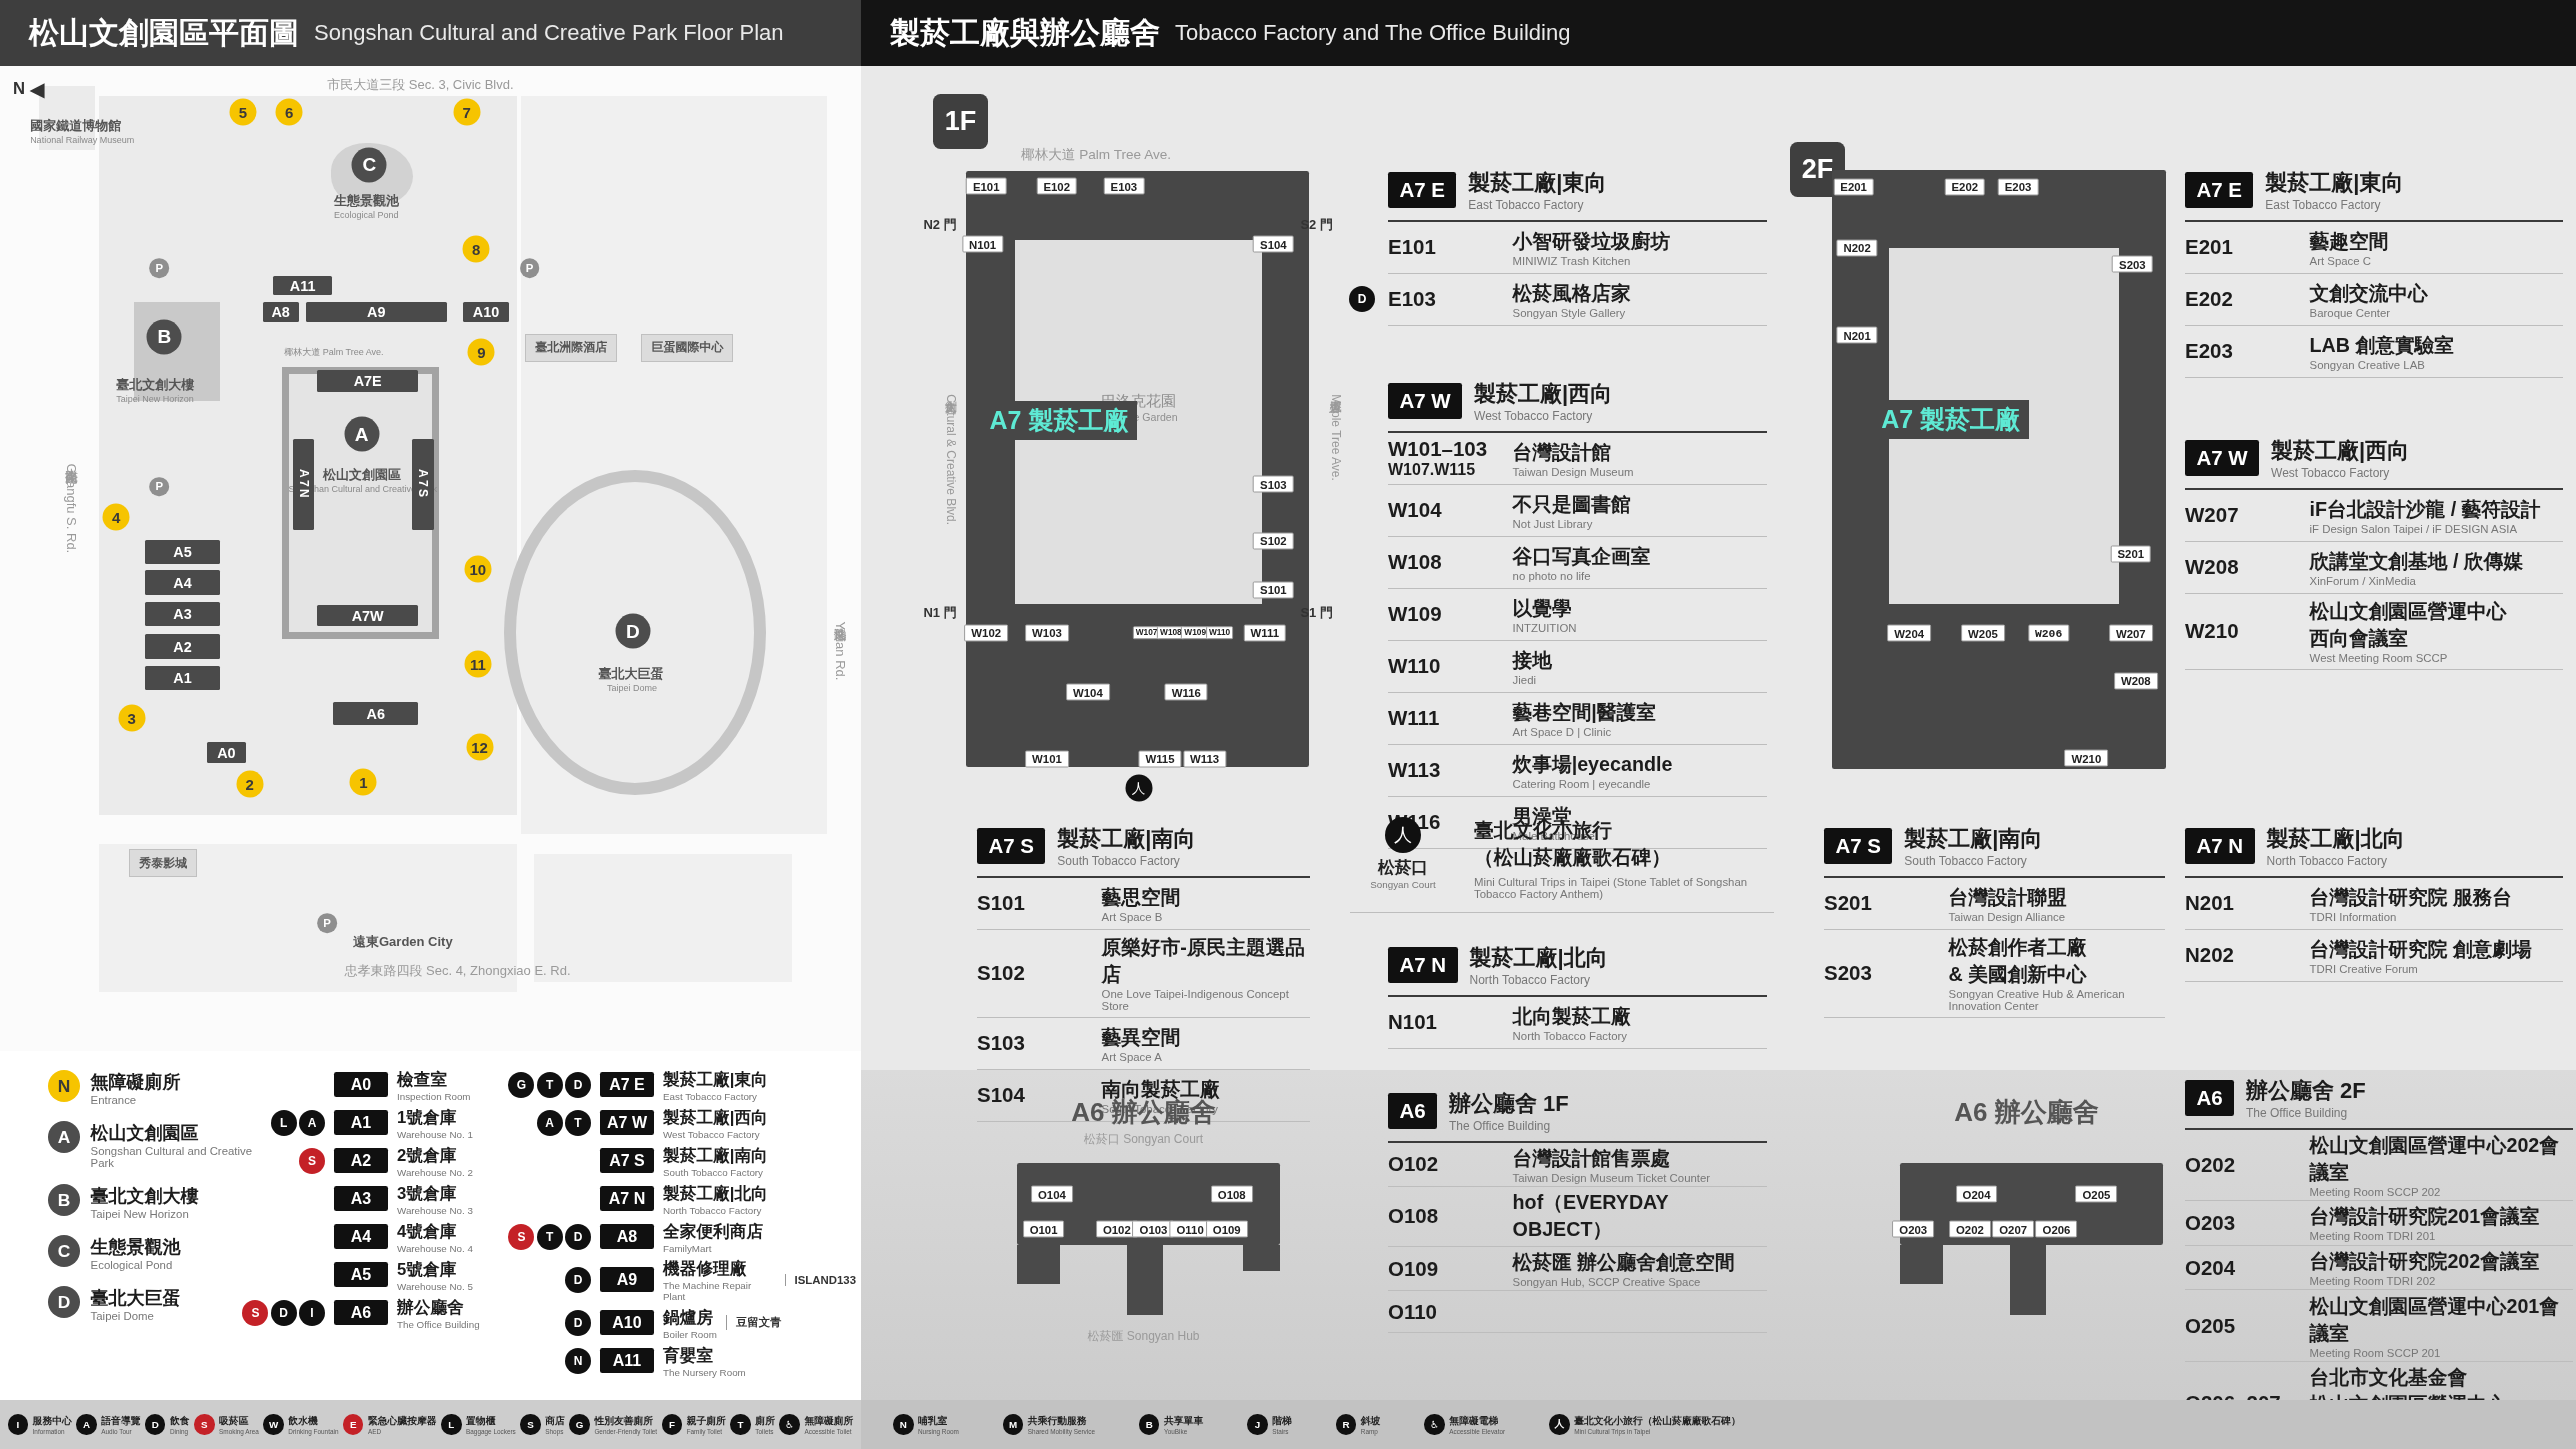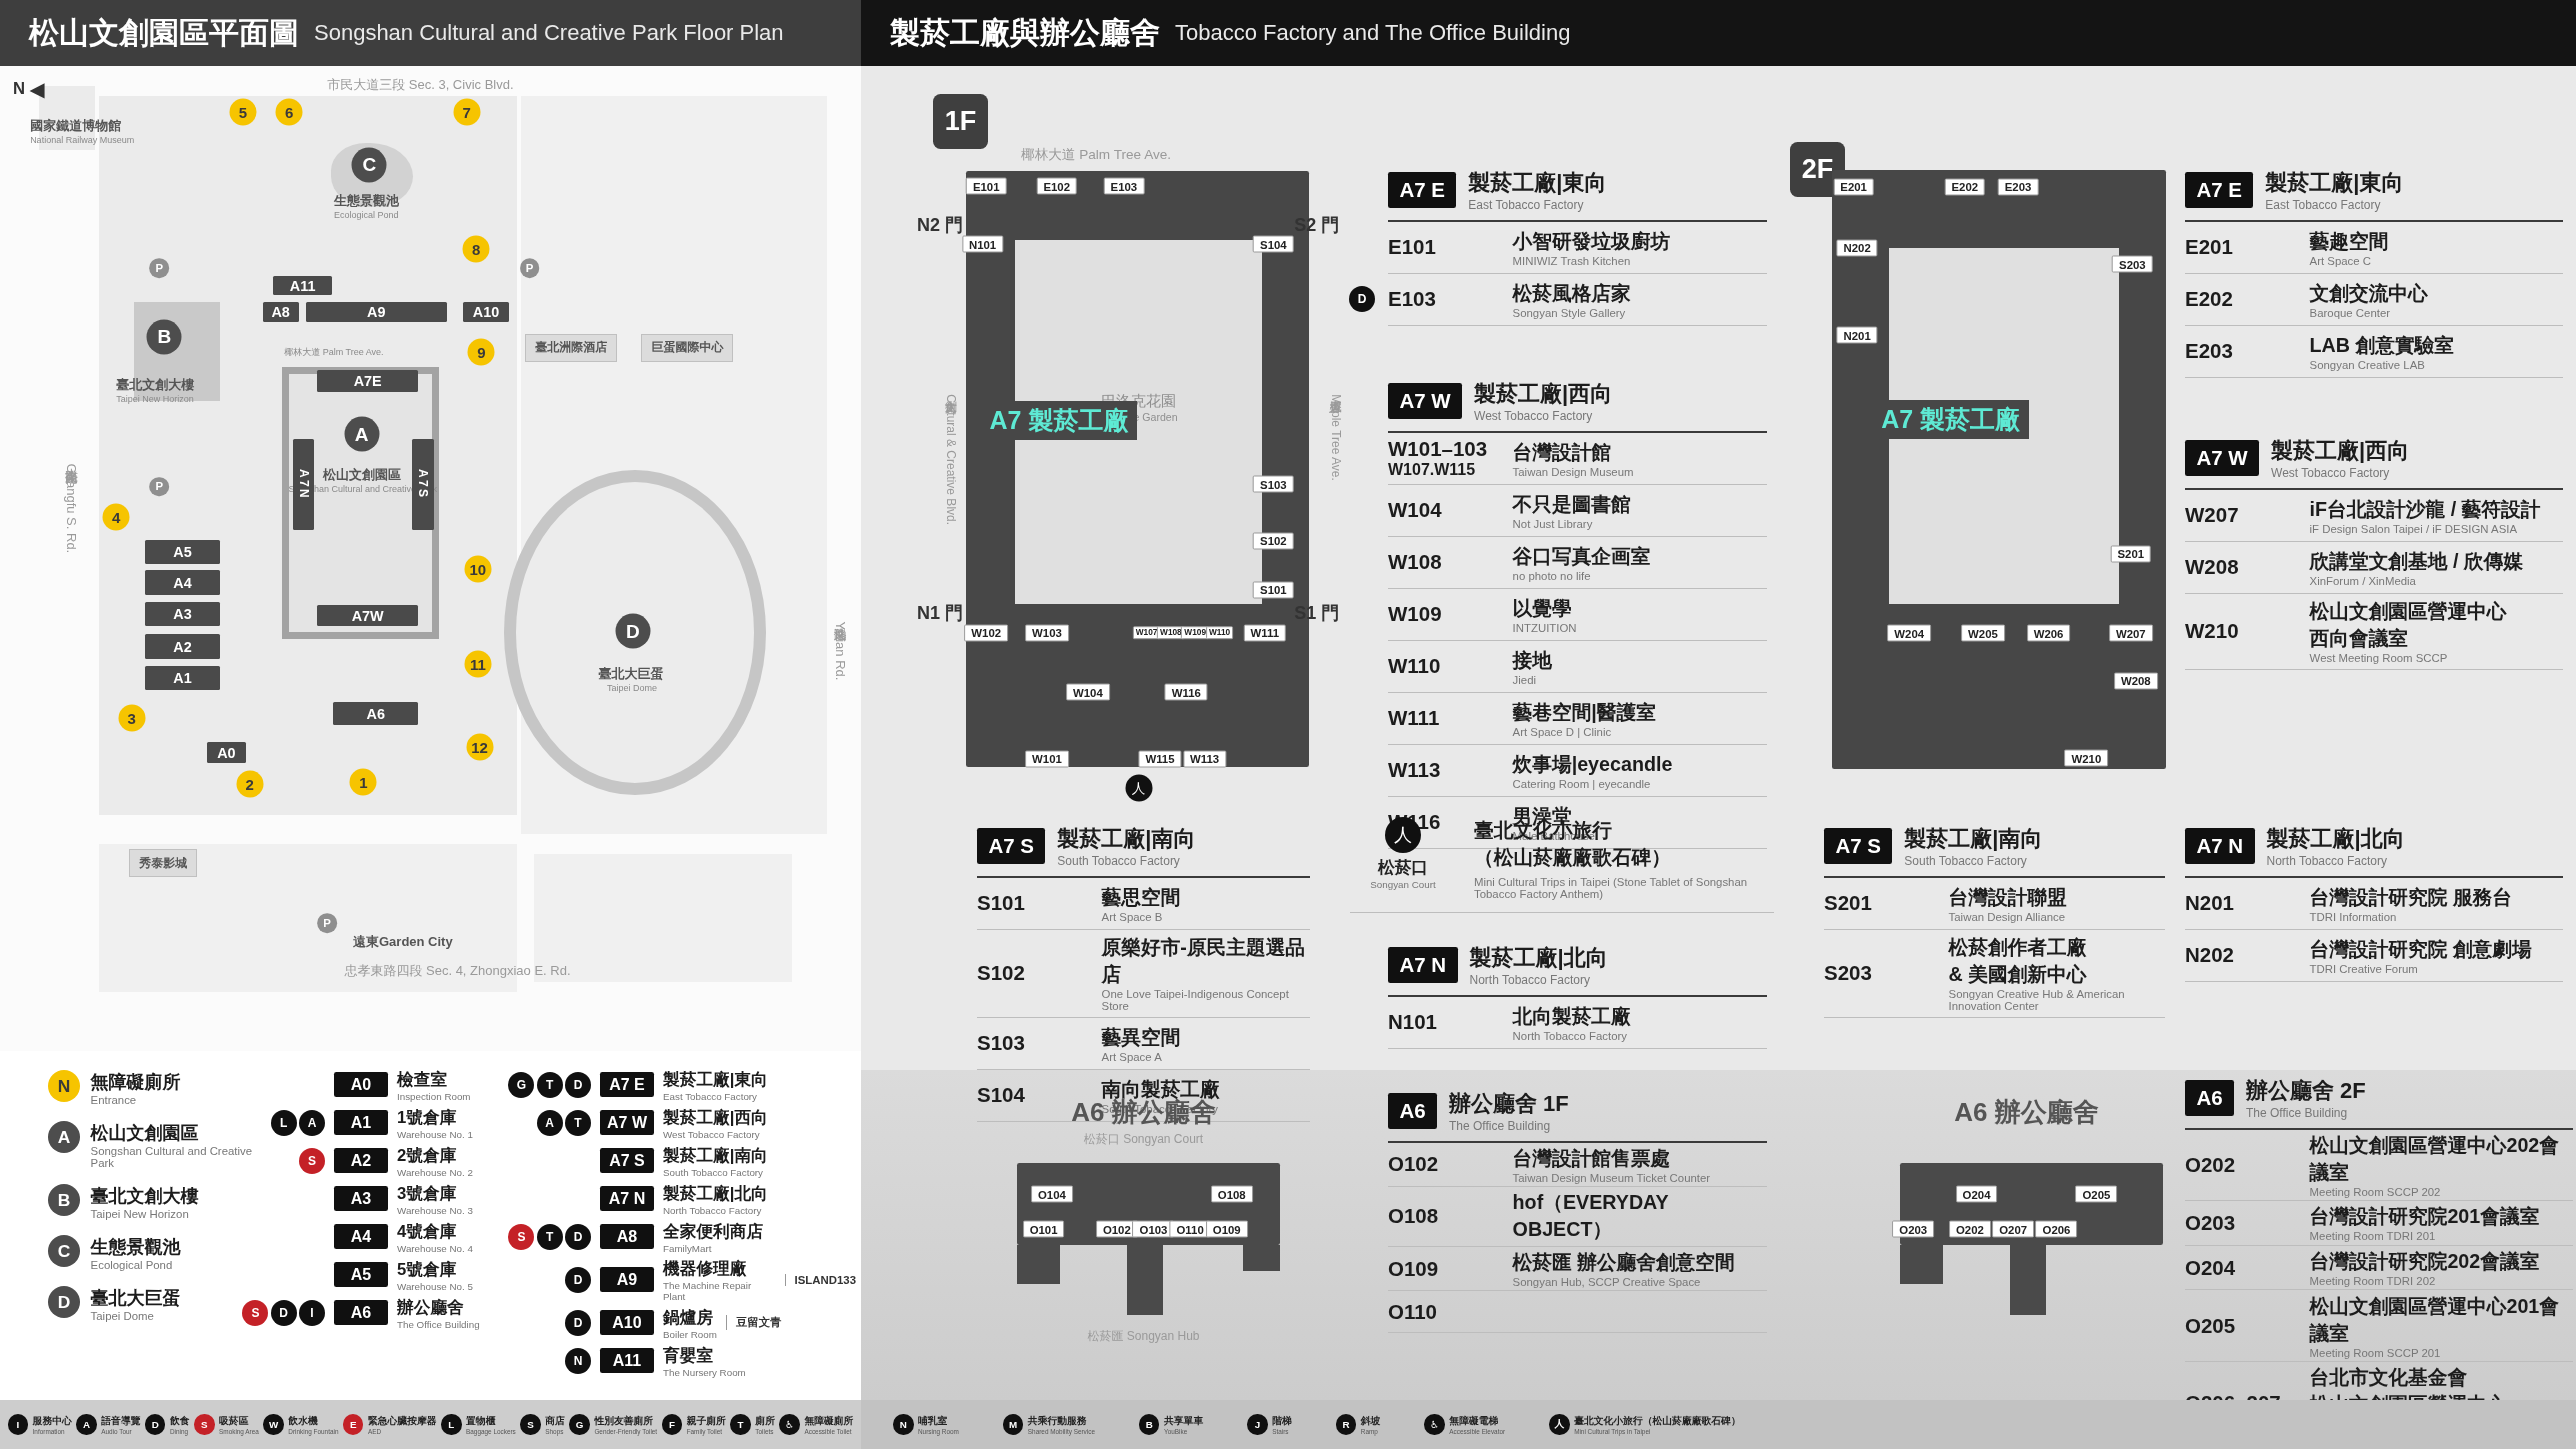--- a/index.html
+++ b/index.html
@@ -83,21 +83,21 @@
   .courtyard{position:absolute;background:#e0e0e0;}
   #plan1f .courtyard{left:19.6%;top:13.2%;width:60.8%;height:55%;}
   #plan2f .courtyard{left:17.4%;top:14.7%;width:59.6%;height:54.6%;}
   .court-label{position:absolute;left:50%;top:46%;transform:translate(-50%,-50%);text-align:center;color:#8f8f8f;}
   .cl-zh{display:block;font-size:15px;} .cl-en{display:block;font-size:10.6px;}
   .bld-label{position:absolute;background:#474747;color:#5eead4;font-weight:bold;font-size:25px;padding:3px 9px;white-space:nowrap;}
   #plan1f .bld-label{left:11%;top:37.5%;} #plan2f .bld-label{left:13%;top:38%;}
   .room{position:absolute;transform:translate(-50%,-50%);background:#fff;border:0.8px solid #999;color:#222;
         font-size:11.4px;font-weight:bold;padding:1.5px 6px;white-space:nowrap;border-radius:1.5px;}
   .room.sm{font-size:8.3px;padding:0.8px 2.3px;}
-  .gate{position:absolute;transform:translate(-50%,-50%);font-size:18px;font-weight:bold;color:#333;white-space:nowrap;}
+  .gate{position:absolute;transform:translate(-50%,-50%);font-size:13px;font-weight:bold;color:#333;white-space:nowrap;}
   .gate-ico{position:absolute;left:50%;top:96%;transform:translate(-50%,-50%);width:27px;height:27px;border-radius:50%;
             background:#111;color:#fff;display:flex;align-items:center;justify-content:center;font-size:13.6px;}
   
   #a6p1{left:977px;top:1080px;width:333px;height:318px;}
   #a6p2{left:1860px;top:1080px;width:333px;height:318px;}
   .a6title{position:absolute;left:50%;top:15px;transform:translateX(-50%);font-size:26px;font-weight:bold;color:#555;white-space:nowrap;}
   .a6lab{position:absolute;left:50%;transform:translateX(-50%);font-size:12px;color:#9a9a9a;white-space:nowrap;}
   .a6lab.top{top:16%;} .a6lab.bot{top:78%;}
   .a6bar{position:absolute;left:12%;top:26%;width:79%;height:26%;background:#4a4a4a;border-radius:2.3px;}
   .stub1{position:absolute;left:12%;top:52%;width:13%;height:12%;background:#4a4a4a;}
@@ -532,21 +532,21 @@
 
     <span class="room" style="left: 8.2%; top: 5.3%;">E201</span>
         <span class="room" style="left: 37%; top: 5.3%;">E202</span>
         <span class="room" style="left: 50.8%; top: 5.3%;">E203</span>
         <span class="room" style="left: 9.1%; top: 14.7%;">N202</span>
         <span class="room" style="left: 9.1%; top: 28.1%;">N201</span>
         <span class="room" style="left: 80.4%; top: 17.2%;">S203</span>
         <span class="room" style="left: 80%; top: 61.6%;">S201</span>
         <span class="room" style="left: 22.6%; top: 73.8%;">W204</span>
         <span class="room" style="left: 41.7%; top: 73.8%;">W205</span>
-        <span class="room" style="left: 58.7%; top: 73.8%;">W206</span>
+        <span class="room" style="left: 58.7%; top: 73.8%; font-family: Liberation Mono, monospace;">W206</span>
         <span class="room" style="left: 80%; top: 73.8%;">W207</span>
         <span class="room" style="left: 81.3%; top: 81.1%;">W208</span>
         <span class="room" style="left: 68.5%; top: 93%;">W210</span>
       </div>
   </div>
 
   <div id="sec-a7e-1f" class="sec">
     <div class="sec-h">
       <span class="tag">A7 E</span>
       <span>

